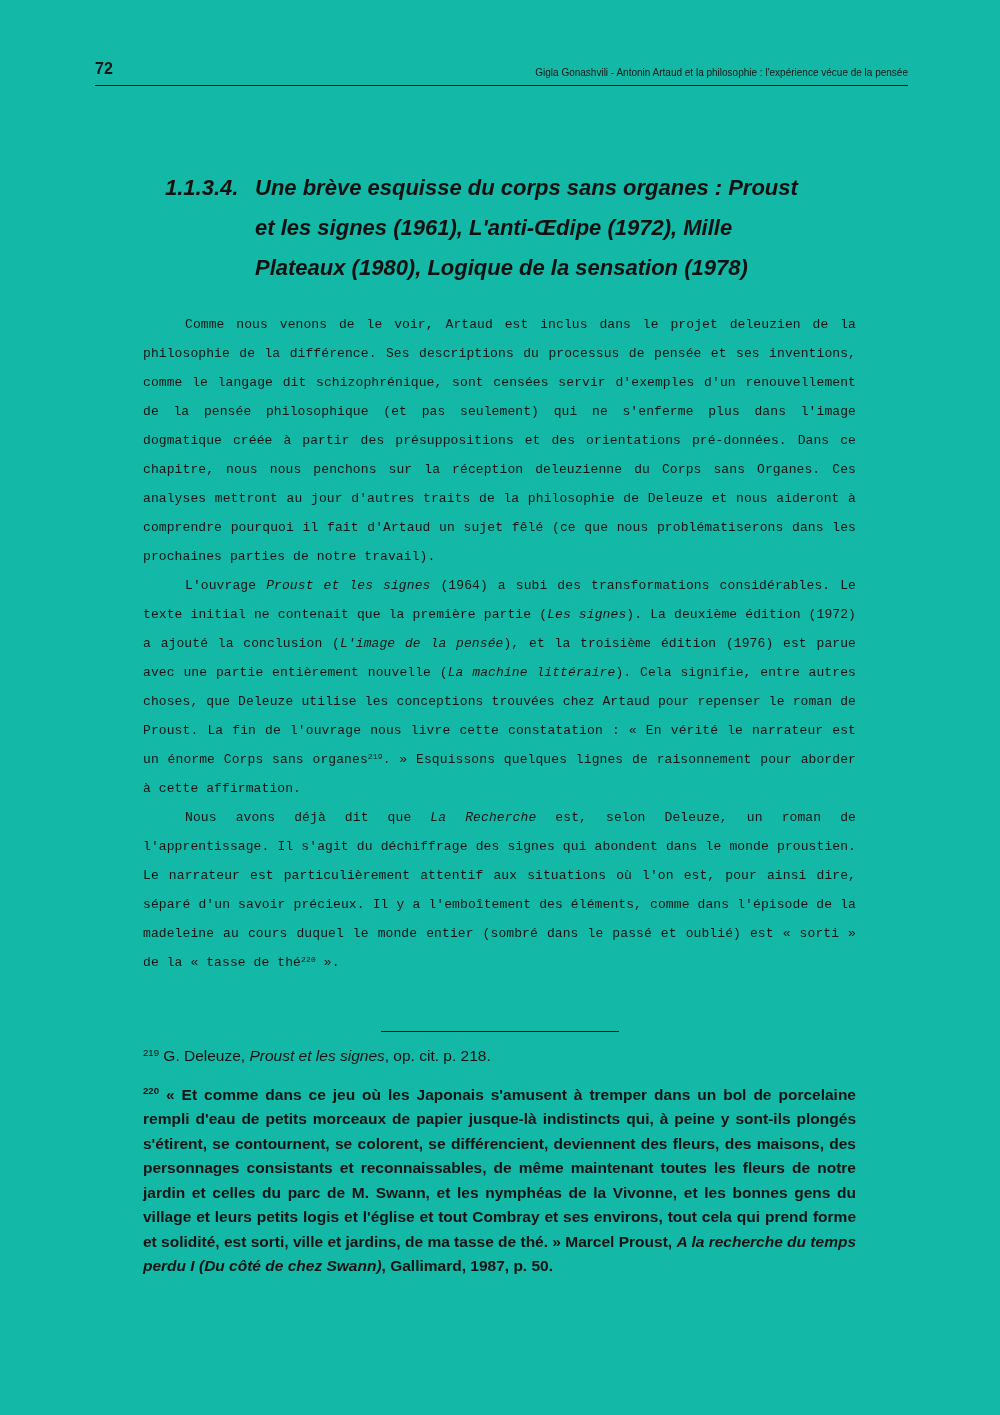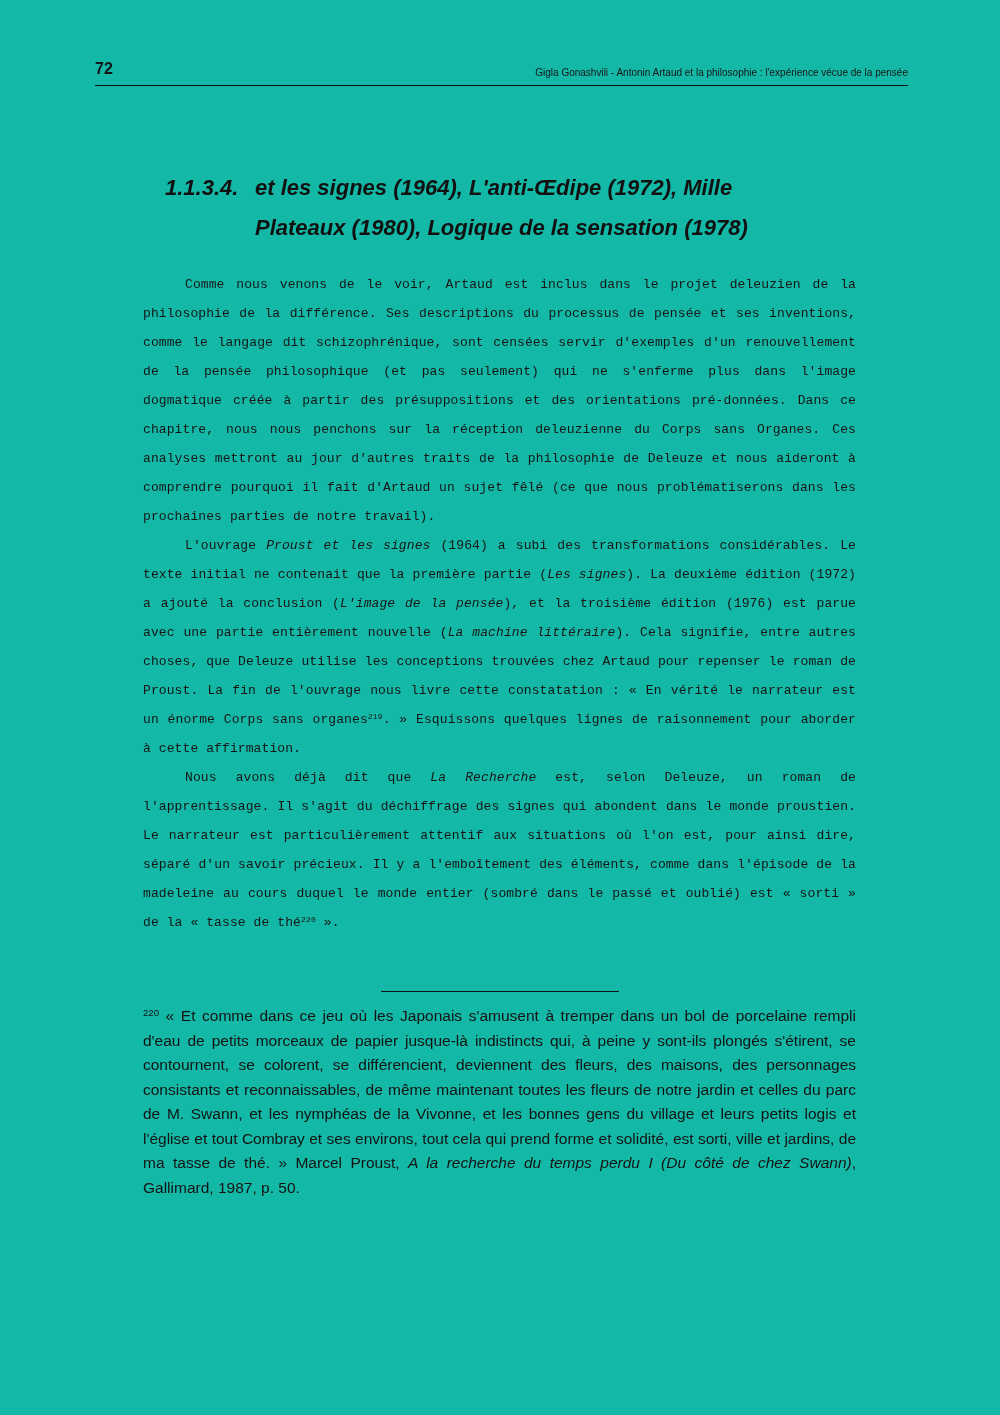--- a/index.html
+++ b/index.html
@@ -96,31 +96,33 @@
   <header class="page-header">
     <span class="page-number">72</span>
     <span class="running-title">Gigla Gonashvili - Antonin Artaud et la philosophie : l'expérience vécue de la pensée</span>
   </header>
 
   <main class="content">
 
     <div class="section-heading">
       <span class="heading-number">1.1.3.4.</span>
       <div class="heading-lines">
-        <div>et les signes (1964), L'anti-Œdipe (1972), Mille</div>
+        <div>Une brève esquisse du corps sans organes : Proust</div>
+        <div>et les signes (1961), L'anti-Œdipe (1972), Mille</div>
         <div>Plateaux (1980), Logique de la sensation (1978)</div>
       </div>
     </div>
 
     <div class="body-block">
       <p class="body-para"><span>Comme nous venons de le voir, Artaud est inclus dans le projet deleuzien de la philosophie de la différence. Ses descriptions du processus de pensée et ses inventions, comme le langage dit schizophrénique, sont censées servir d'exemples d'un renouvellement de la pensée philosophique (et pas seulement) qui ne s'enferme plus dans l'image dogmatique créée à partir des présuppositions et des orientations pré-données. Dans ce chapitre, nous nous penchons sur la réception deleuzienne du Corps sans Organes. Ces analyses mettront au jour d'autres traits de la philosophie de Deleuze et nous aideront à comprendre pourquoi il fait d'Artaud un sujet fêlé (ce que nous problématiserons dans les prochaines parties de notre travail).</span></p>
       <p class="body-para"><span>L'ouvrage </span><span class="italic">Proust et les signes</span><span> (1964) a subi des transformations considérables. Le texte initial ne contenait que la première partie (</span><span class="italic">Les signes</span><span>). La deuxième édition (1972) a ajouté la conclusion (</span><span class="italic">L'image de la pensée</span><span>), et la troisième édition (1976) est parue avec une partie entièrement nouvelle (</span><span class="italic">La machine littéraire</span><span>). Cela signifie, entre autres choses, que Deleuze utilise les conceptions trouvées chez Artaud pour repenser le roman de Proust. La fin de l'ouvrage nous livre cette constatation : « En vérité le narrateur est un énorme Corps sans organes</span><sup>219</sup><span>. » Esquissons quelques lignes de raisonnement pour aborder à cette affirmation.</span></p>
       <p class="body-para"><span>Nous avons déjà dit que </span><span class="italic">La Recherche</span><span> est, selon Deleuze, un roman de l'apprentissage. Il s'agit du déchiffrage des signes qui abondent dans le monde proustien. Le narrateur est particulièrement attentif aux situations où l'on est, pour ainsi dire, séparé d'un savoir précieux. Il y a l'emboîtement des éléments, comme dans l'épisode de la madeleine au cours duquel le monde entier (sombré dans le passé et oublié) est « sorti » de la « tasse de thé</span><sup>220</sup><span> ».</span></p>
     </div>
 
     <hr class="footnote-sep">
 
     <div class="footnotes">
+      <p class="footnote"><sup>219</sup><span> G. Deleuze, </span><span class="italic">Proust et les signes</span><span>, op. cit. p. 218.</span></p>
       <p class="footnote"><sup>220</sup><span> « Et comme dans ce jeu où les Japonais s'amusent à tremper dans un bol de porcelaine rempli d'eau de petits morceaux de papier jusque-là indistincts qui, à peine y sont-ils plongés s'étirent, se contournent, se colorent, se différencient, deviennent des fleurs, des maisons, des personnages consistants et reconnaissables, de même maintenant toutes les fleurs de notre jardin et celles du parc de M. Swann, et les nymphéas de la Vivonne, et les bonnes gens du village et leurs petits logis et l'église et tout Combray et ses environs, tout cela qui prend forme et solidité, est sorti, ville et jardins, de ma tasse de thé. » Marcel Proust, </span><span class="italic">A la recherche du temps perdu I (Du côté de chez Swann)</span><span>, Gallimard, 1987, p. 50.</span></p>
     </div>
 
   </main>
 </div>
 
 </body></html>

